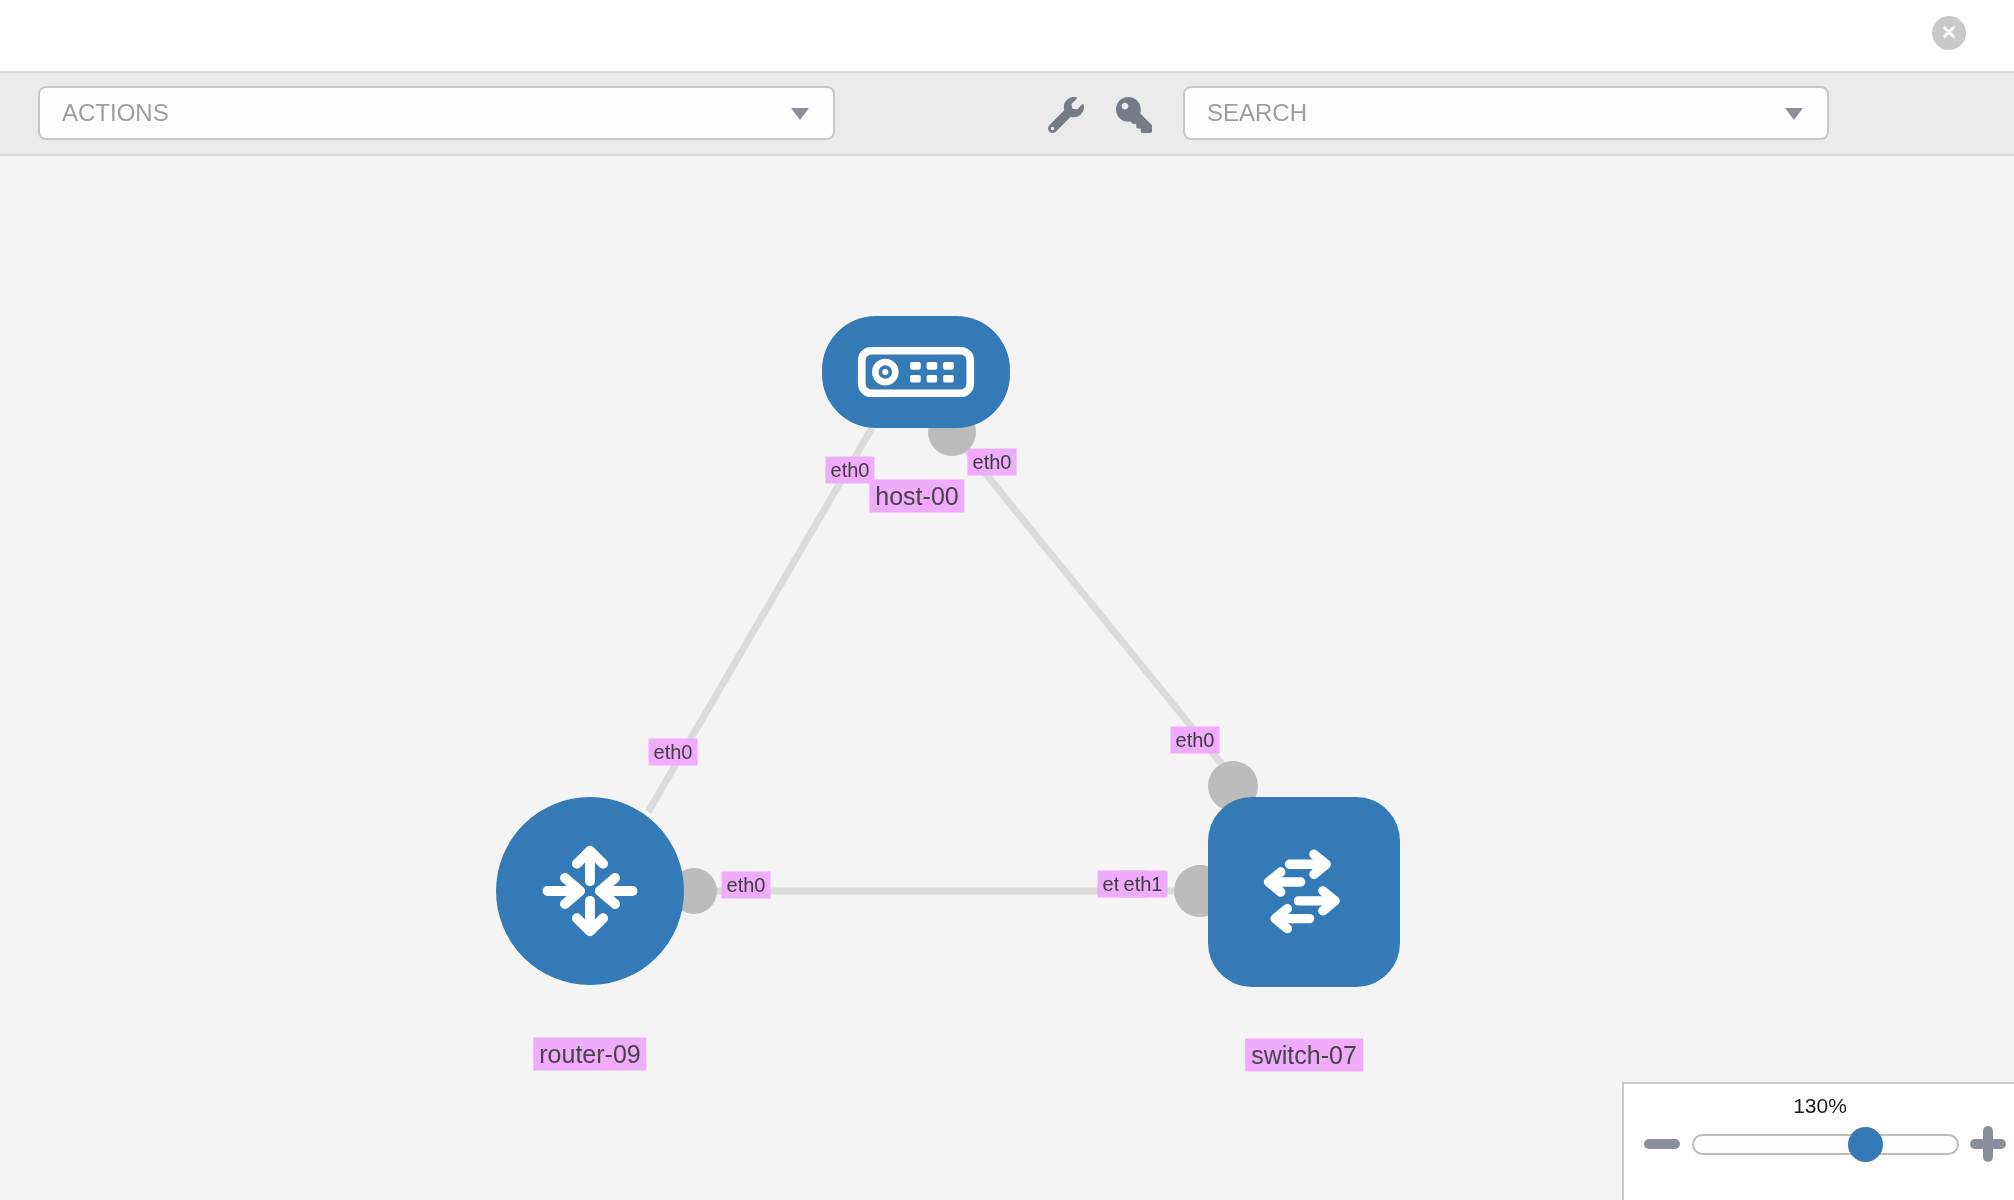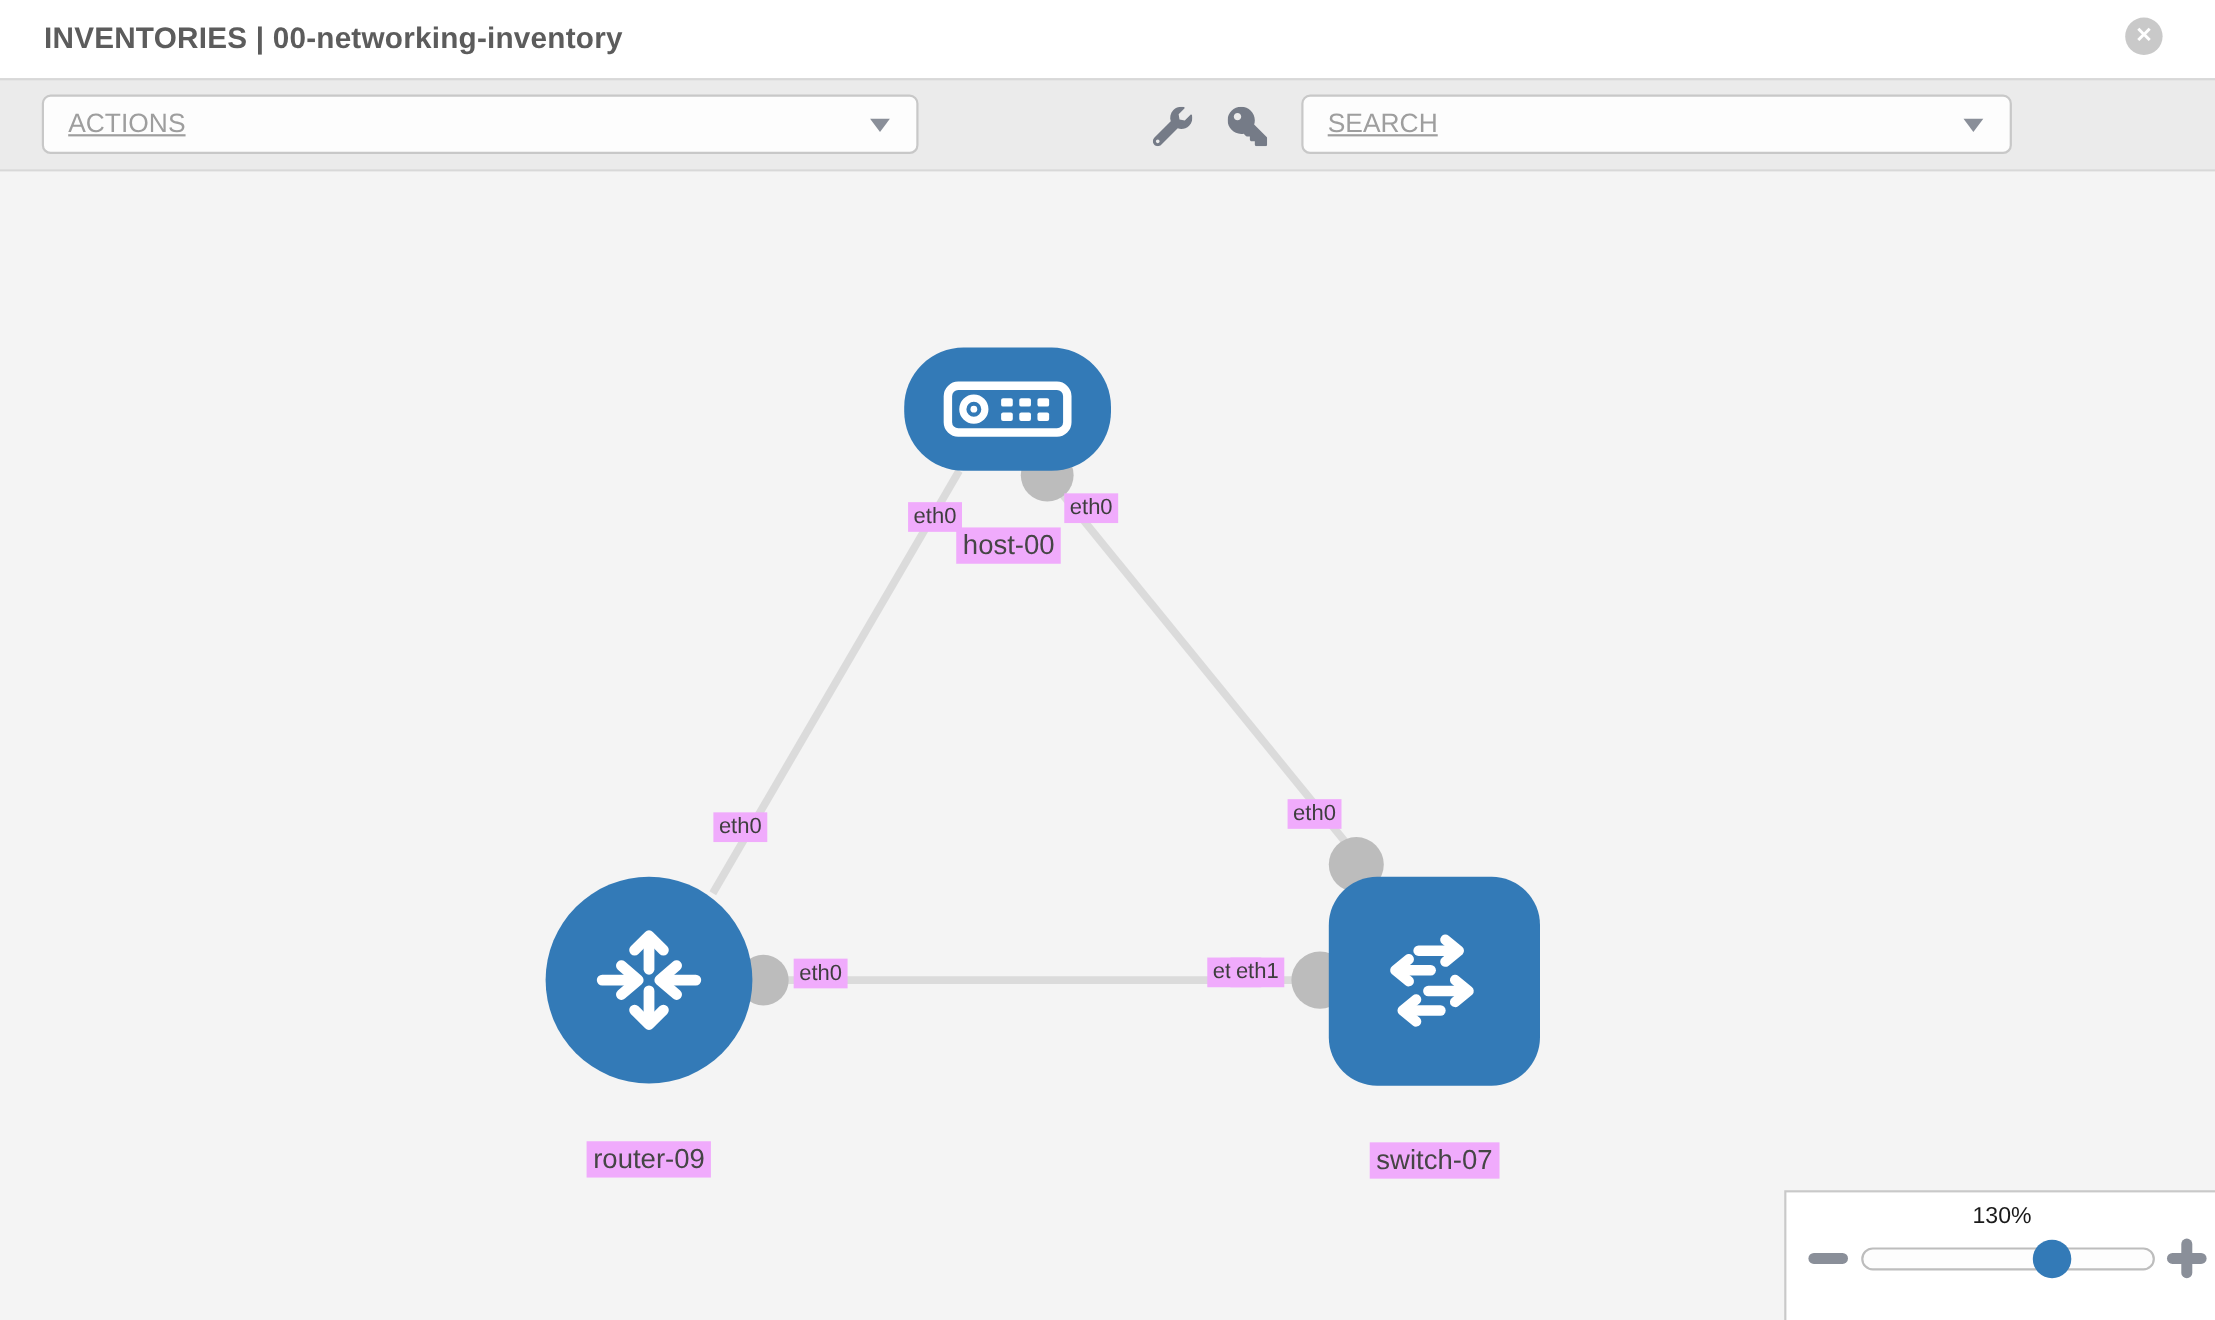--- a/index.html
+++ b/index.html
@@ -13,21 +13,21 @@
   .close-btn { position:absolute; left:1932px; top:16px; width:34px; height:34px;
     border-radius:50%; background:#c9c9c9; color:#fff; text-align:center;
     line-height:34px; font-size:19px; font-weight:bold; cursor:pointer; }
 
   
   .toolbar { position:absolute; left:0; top:71px; width:2014px; height:85px;
     background:#ebebeb; border-top:2px solid #d8d8d8; border-bottom:2px solid #d8d8d8; }
   .select-box { position:absolute; top:13px; height:54px; background:#fdfdfd;
     border:2px solid #c8c8c8; border-radius:8px; }
   .select-box .select-label { position:absolute; left:22px; top:0; line-height:50px;
-    font-size:24px; color:#9e9e9e;text-decoration:underline; }
+    font-size:24px; color:#9e9e9e; }
   .caret { position:absolute; right:24px; top:20px; width:0; height:0;
     border-left:9px solid transparent; border-right:9px solid transparent;
     border-top:12px solid #8a8f99; }
   .actions-box { left:38px; width:797px; }
   .search-box { left:1183px; width:646px; }
   .tool-icon { position:absolute; top:24px; width:36px; height:36px; }
   .wrench { left:1048px; }
   .key { left:1116px; }
 
   
@@ -59,21 +59,20 @@
   .zoom-plus { position:absolute; left:346px; top:40px; width:36px; height:40px; cursor:pointer; }
   .zoom-plus .h { position:absolute; left:0; top:15px; width:36px; height:10px;
     border-radius:5px; background:#8a8f99; }
   .zoom-plus .v { position:absolute; left:13px; top:2px; width:10px; height:36px;
     border-radius:5px; background:#8a8f99; }
 </style>
 </head>
 <body>
 
 <div class="header">
-  <div class="header-title">INVENTORIES | 00-networking-inventory</div>
   <div class="close-btn">✕</div>
 </div>
 
 <div class="toolbar">
   <div class="select-box actions-box">
     <span class="select-label">ACTIONS</span>
     <span class="caret"></span>
   </div>
 
   <svg class="tool-icon wrench" viewBox="0 0 512 512">

